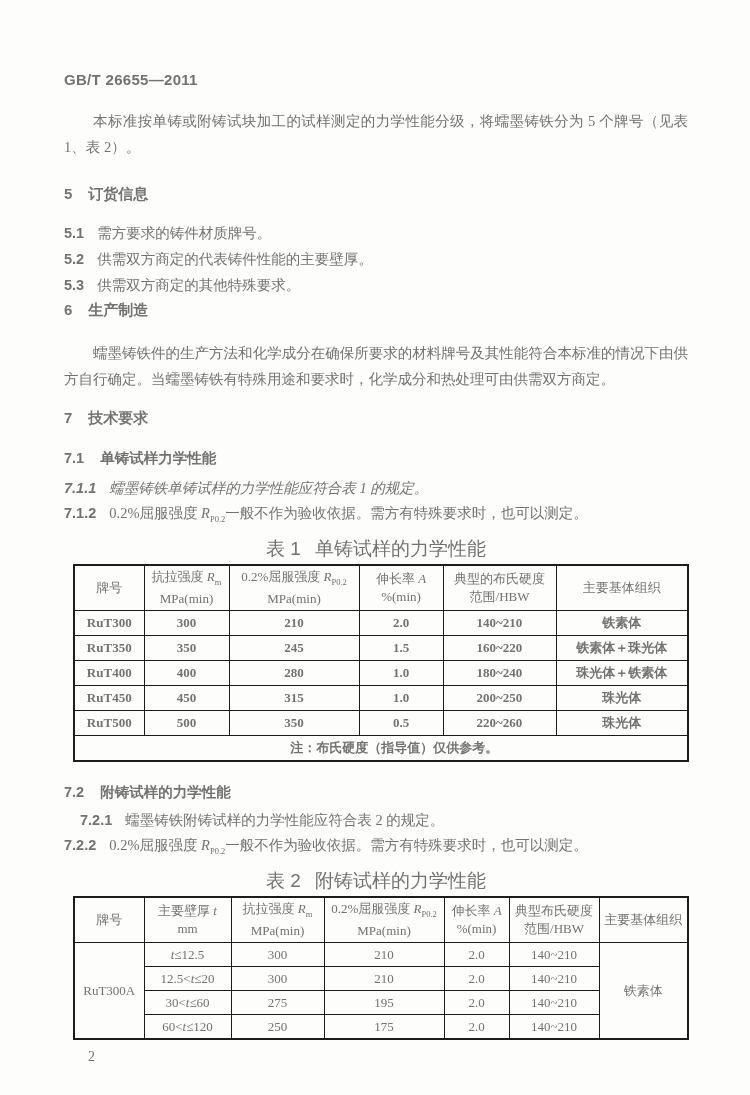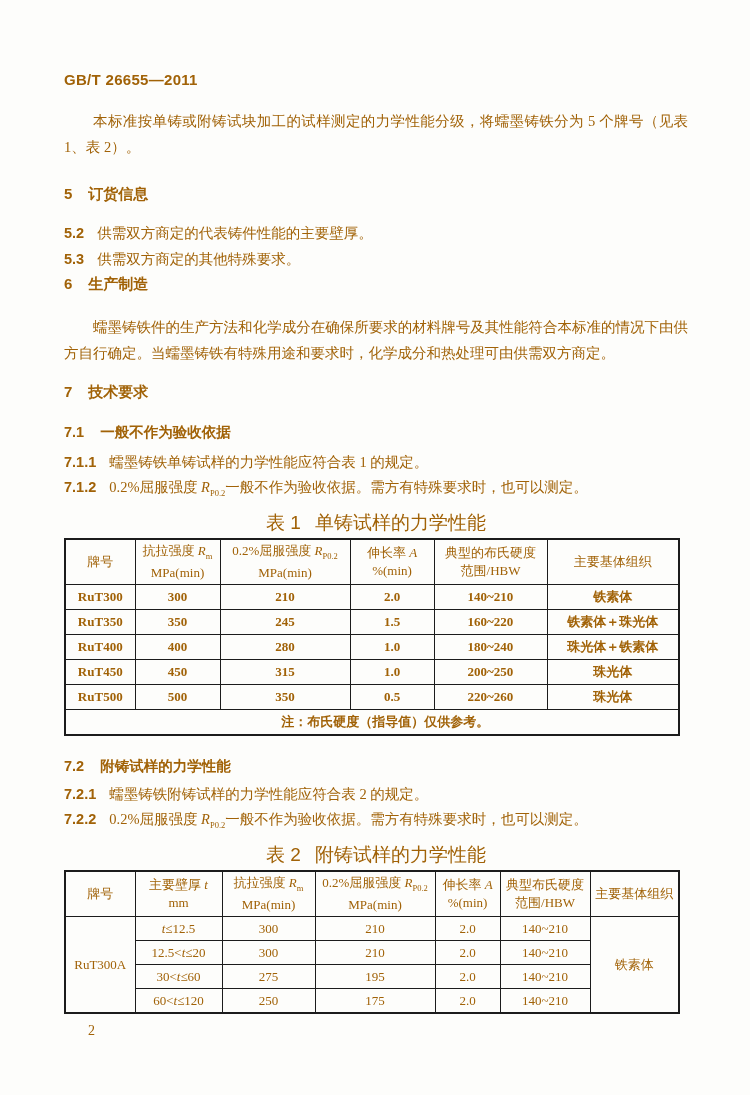--- a/index.html
+++ b/index.html
@@ -2,21 +2,21 @@
 <html><head>
 <meta charset="utf-8">
 <style>
   * { margin:0; padding:0; box-sizing:border-box; }
   html,body { background:#e9e9e7; }
   .page {
     position:relative;
     width:750px; height:1095px;
     margin:0 auto;
     background:#fdfdfb;
-    color:#a16207;
+    color:#737373;
     font-family:"Liberation Serif","DejaVu Serif",serif;
     padding:70px 62px 0 64px;
     overflow:hidden;
     box-shadow:0 0 4px rgba(0,0,0,.18);
   }
   .doc-code {
     font-family:"Liberation Sans","DejaVu Sans",sans-serif;
     font-weight:bold; font-size:15px; line-height:20px;
     letter-spacing:.3px;
   }
@@ -37,31 +37,31 @@
   .h7 { margin-top:14px; }
   .h71 { margin-top:16px; font-size:14.5px; }
   .h72 { margin-top:18px; font-size:14.5px; }
   .clause-list { margin-top:14px; }
   .clause { font-size:14.5px; line-height:26px; }
   .clause .num {
     font-family:"Liberation Sans","DejaVu Sans",sans-serif;
     font-weight:bold; margin-right:13px;
   }
   .clause-7 { line-height:25px; }
-  .c711 { margin-top:6px; }
-  .c721 { margin-top:4px; }
+  .c711 { margin-top:6px;font-style:italic; }
+  .c721 { margin-top:4px;margin-left:16px; }
   .tbl-caption {
     margin-top:6px;
     text-align:center;
     font-family:"Liberation Sans","DejaVu Sans",sans-serif;
     font-weight:normal; font-size:19px; line-height:22px;
   }
   .tbl-caption .lbl { margin-right:14px; }
   table.std {
-    margin-top:4px; 
+    margin-top:4px; margin-left:9px;
     border-collapse:collapse;
     width:614px;
     table-layout:fixed;
     font-size:13px;
     border:2px solid #1c1c1c;
   }
   table.std th, table.std td {
     border:1px solid #1c1c1c;
     text-align:center; vertical-align:middle;
     padding:0 2px;
@@ -92,39 +92,42 @@
   <div class="doc-code">GB/T 26655—2011</div>
 
   <p class="body-para">本标准按单铸或附铸试块加工的试样测定的力学性能分级，将蠕墨铸铁分为 5 个牌号（见表 1、表 2）。</p>
 
   <div class="sec-heading h5">
     <span class="num">5</span><span>订货信息</span>
   </div>
 
   <div class="clause-list">
     <div class="clause">
+      <span class="num">5.1</span><span>需方要求的铸件材质牌号。</span>
+    </div>
+    <div class="clause">
       <span class="num">5.2</span><span>供需双方商定的代表铸件性能的主要壁厚。</span>
     </div>
     <div class="clause">
       <span class="num">5.3</span><span>供需双方商定的其他特殊要求。</span>
     </div>
   </div>
 
   <div class="sec-heading h6">
     <span class="num">6</span><span>生产制造</span>
   </div>
 
   <p class="body-para p6">蠕墨铸铁件的生产方法和化学成分在确保所要求的材料牌号及其性能符合本标准的情况下由供方自行确定。当蠕墨铸铁有特殊用途和要求时，化学成分和热处理可由供需双方商定。</p>
 
   <div class="sec-heading h7">
     <span class="num">7</span><span>技术要求</span>
   </div>
 
   <div class="sec-heading h71">
-    <span class="num">7.1</span><span>一般不作为验收依据</span>
+    <span class="num">7.1</span><span>单铸试样力学性能</span>
   </div>
 
   <div class="clause clause-7 c711">
     <span class="num">7.1.1</span><span>蠕墨铸铁单铸试样的力学性能应符合表 1 的规定。</span>
   </div>
 
   <div class="clause clause-7">
     <span class="num">7.1.2</span><span>0.2%屈服强度 </span><i class="sym">R</i><sub>P0.2</sub><span>一般不作为验收依据。需方有特殊要求时，也可以测定。</span>
   </div>
 

